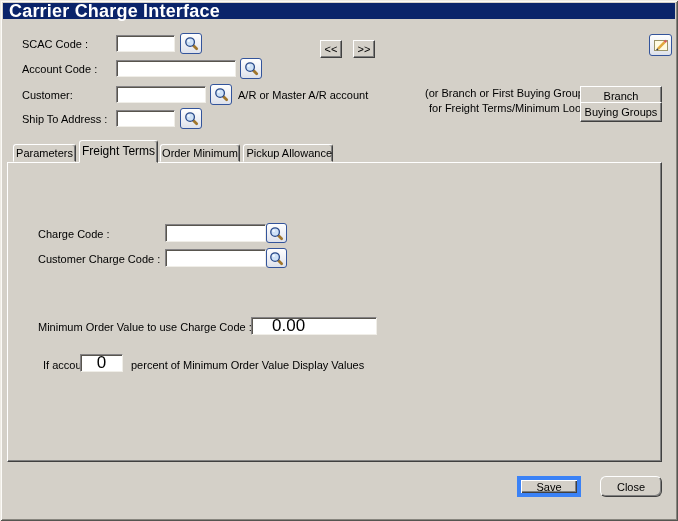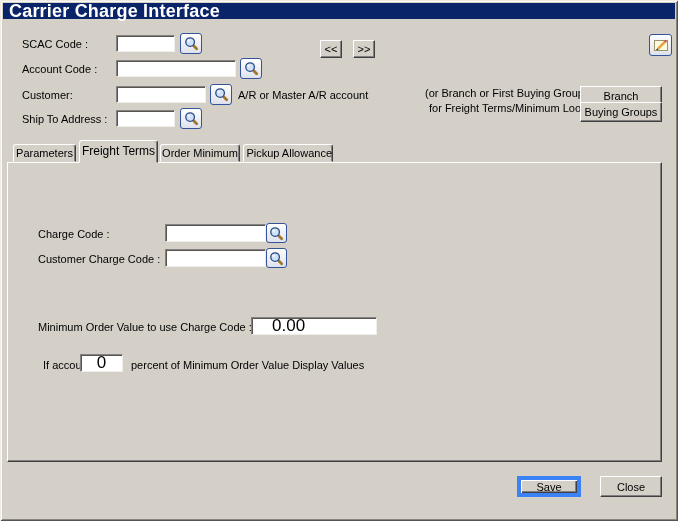--- a/index.html
+++ b/index.html
@@ -150,15 +150,15 @@
   </button>
 
   <div class="abs label" style="left:38px;top:320px;z-index:2;">Minimum Order Value to use Charge Code :</div>
   <input class="abs tb" style="left: 251px; top: 317px; width: 126px; height: 18px; padding-left: 20px; z-index: 2;" value="0.00">
 
   <div class="abs label" style="left:43px;top:358px;z-index:2;">If account</div>
   <input class="abs tb" style="left: 80px; top: 354px; width: 43px; height: 18px; text-align: center; z-index: 2;" value="0">
   <div class="abs label" style="left:131px;top:358px;z-index:2;">percent of Minimum Order Value Display Values</div>
 
   <button class="abs btn default" style="left:517px;top:476px;width:64px;height:21px;">Save</button>
-  <button class="abs btn" style="left:600px;top:476px;width:62px;height:21px;">Close</button>
+  <button class="abs btn" style="left:600px;top:476px;width:62px;height:21px;border-radius:6px;">Close</button>
 
 </div>
 
 </body></html>

